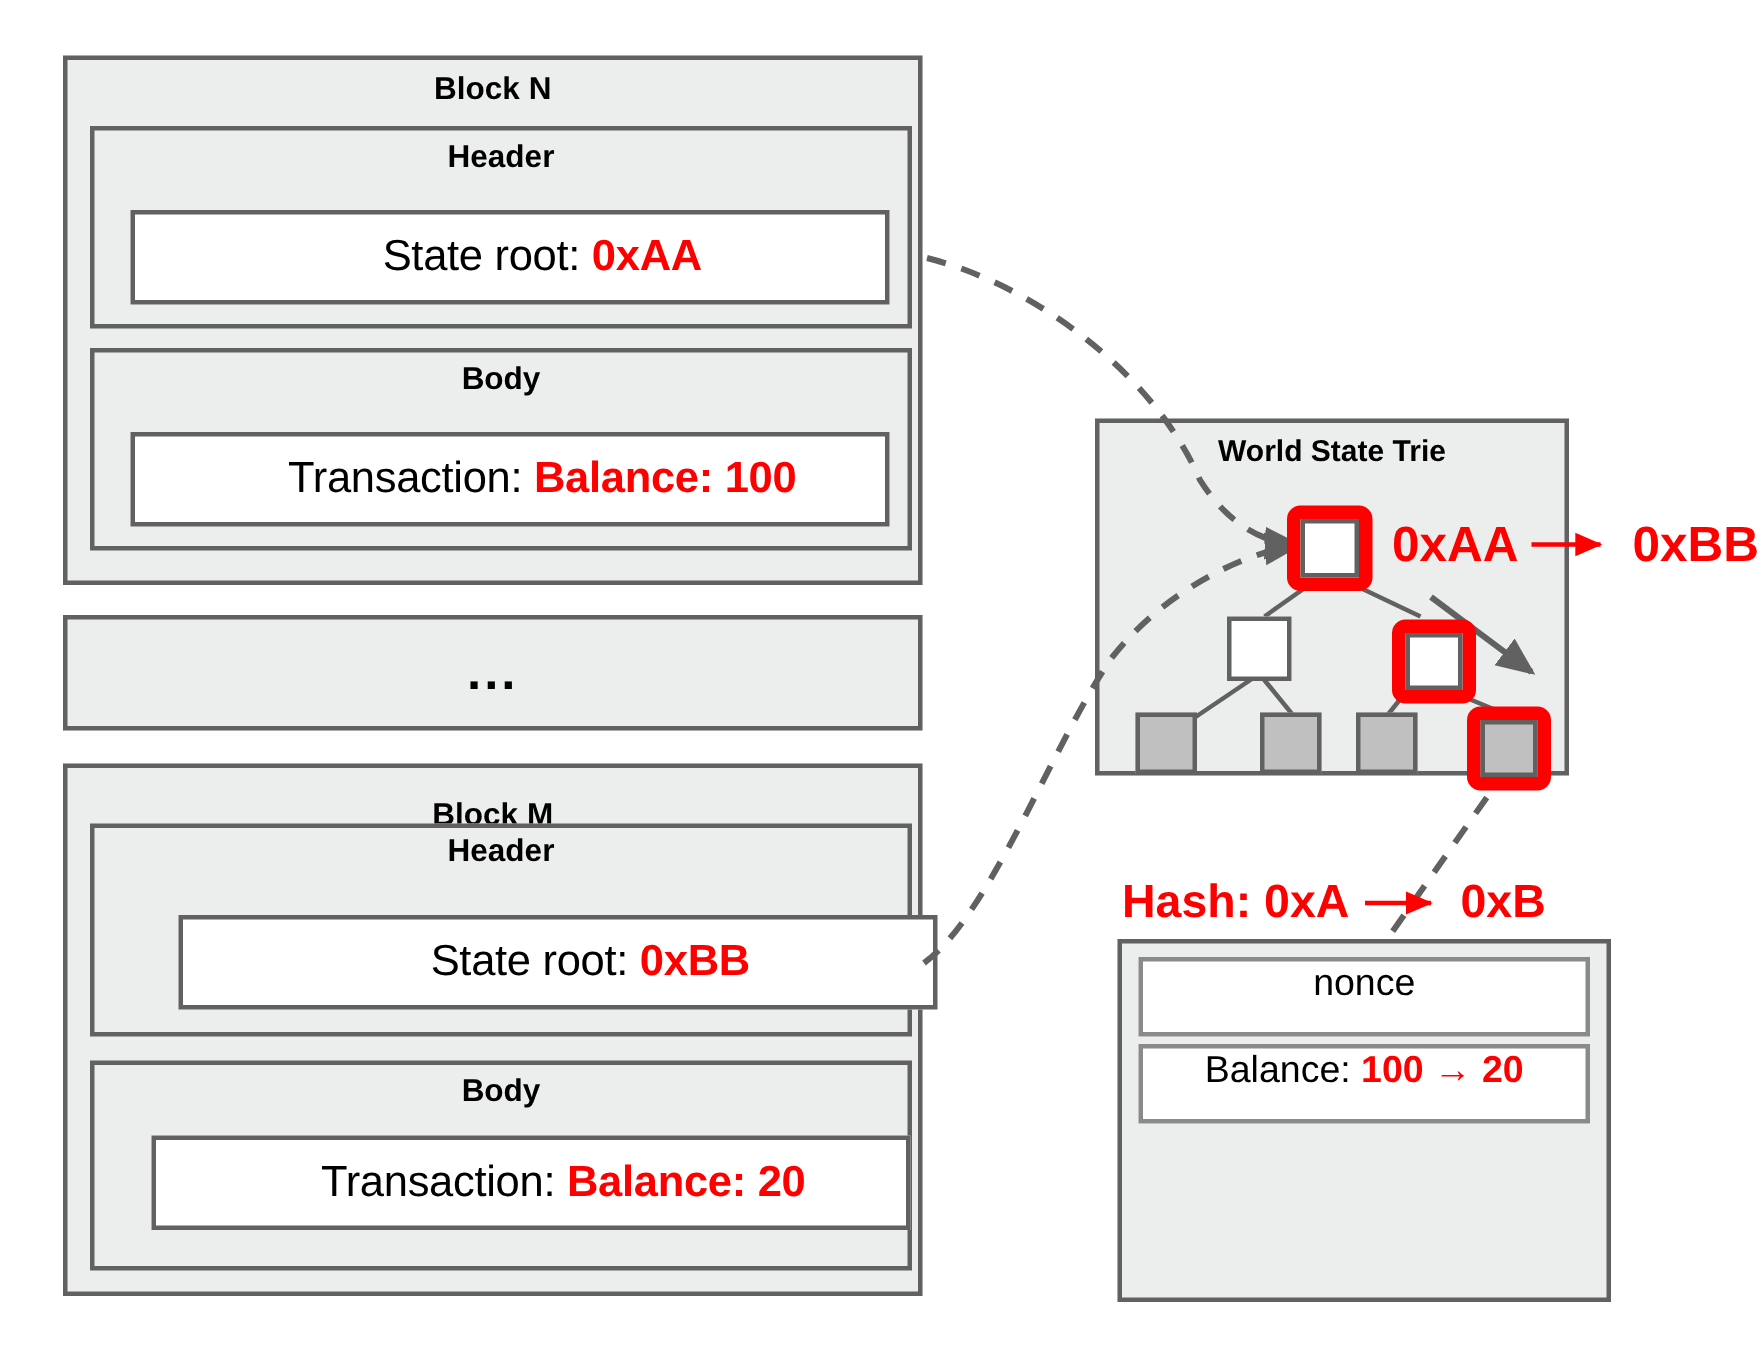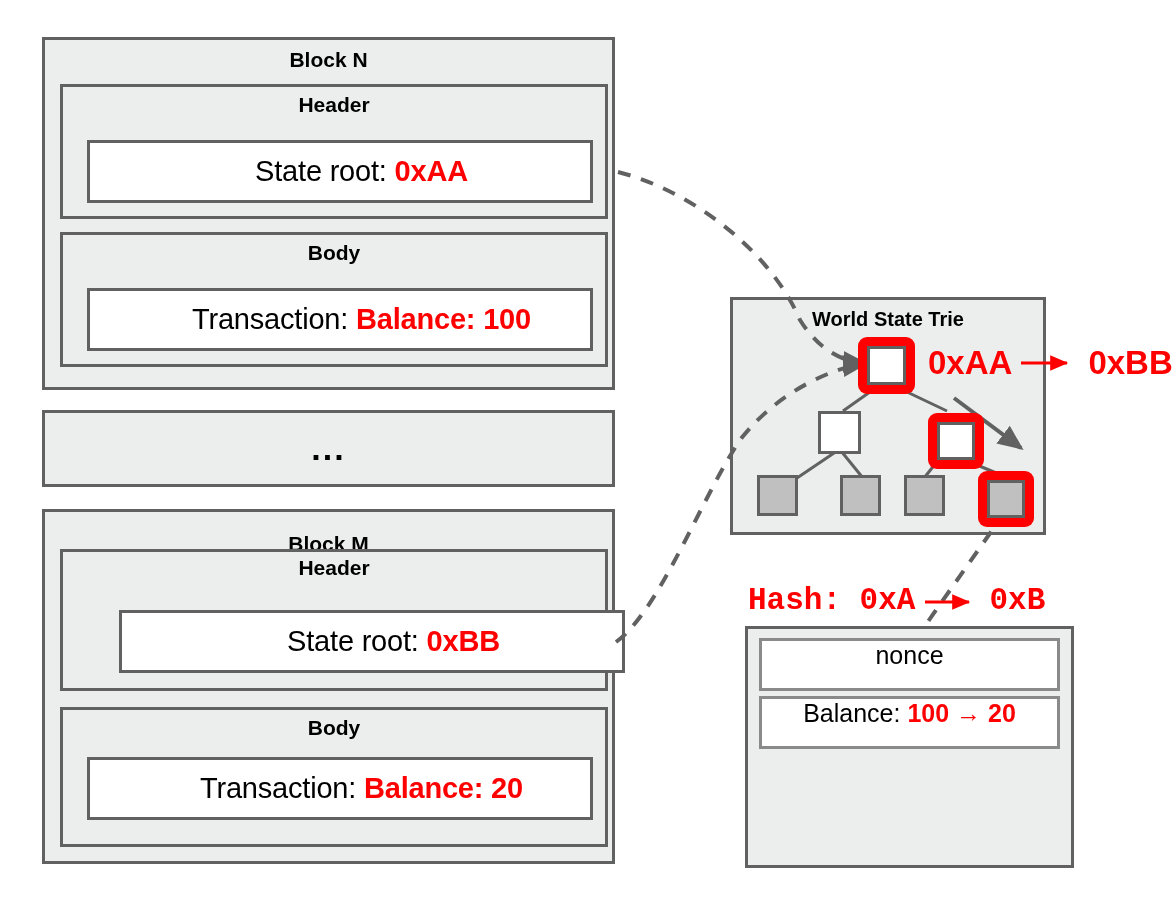--- a/index.html
+++ b/index.html
@@ -99,21 +99,20 @@
     font-size: 25px;
     color: #000000;
     white-space: nowrap;
   }
 
   .hashlabel {
     font-size: 31px;
     font-weight: bold;
     color: #ff0000;
     white-space: nowrap;
-    font-family: Liberation Mono, monospace;
   }
   .roothash {
     font-size: 33px;
     font-weight: bold;
     color: #ff0000;
     white-space: nowrap;
   }
 
   svg.overlay {
     position: absolute;
@@ -167,27 +166,27 @@
   <div class="abs whitebox" style="left:87px; top:610px; width:506px; height:63px;margin-left:32px;">
     <span class="rowtext">
       <span>State root: </span><span class="red">0xBB</span>
     </span>
   </div>
 
   <div class="abs subpanel" style="left:60px; top:707px; width:548px; height:140px;">
     <div class="caption" style="margin-top:6px;">Body</div>
   </div>
 
-  <div class="abs whitebox" style="left:87px; top:757px; width:506px; height:63px;">
+  <div class="abs whitebox" style="left:101px; top:757px; width:506px; height:63px;">
     <span class="rowtext">
       <span>Transaction:  </span><span class="red">Balance: 20</span>
     </span>
   </div>
 
-  <div class="abs panel" style="left:730px; top:297px; width:316px; height:238px;">
+  <div class="abs panel" style="left:730px; top:279px; width:316px; height:238px;">
     <div class="caption" style="margin-top:8px; font-size:20px;">World State Trie</div>
   </div>
 
   <svg class="overlay">
 
     <line x1="884" y1="382" x2="843" y2="411" stroke="#616161" stroke-width="3"></line>
 
     <line x1="886" y1="382" x2="947" y2="411" stroke="#616161" stroke-width="3"></line>
 
     <line x1="837" y1="451" x2="797" y2="478" stroke="#616161" stroke-width="3"></line>

